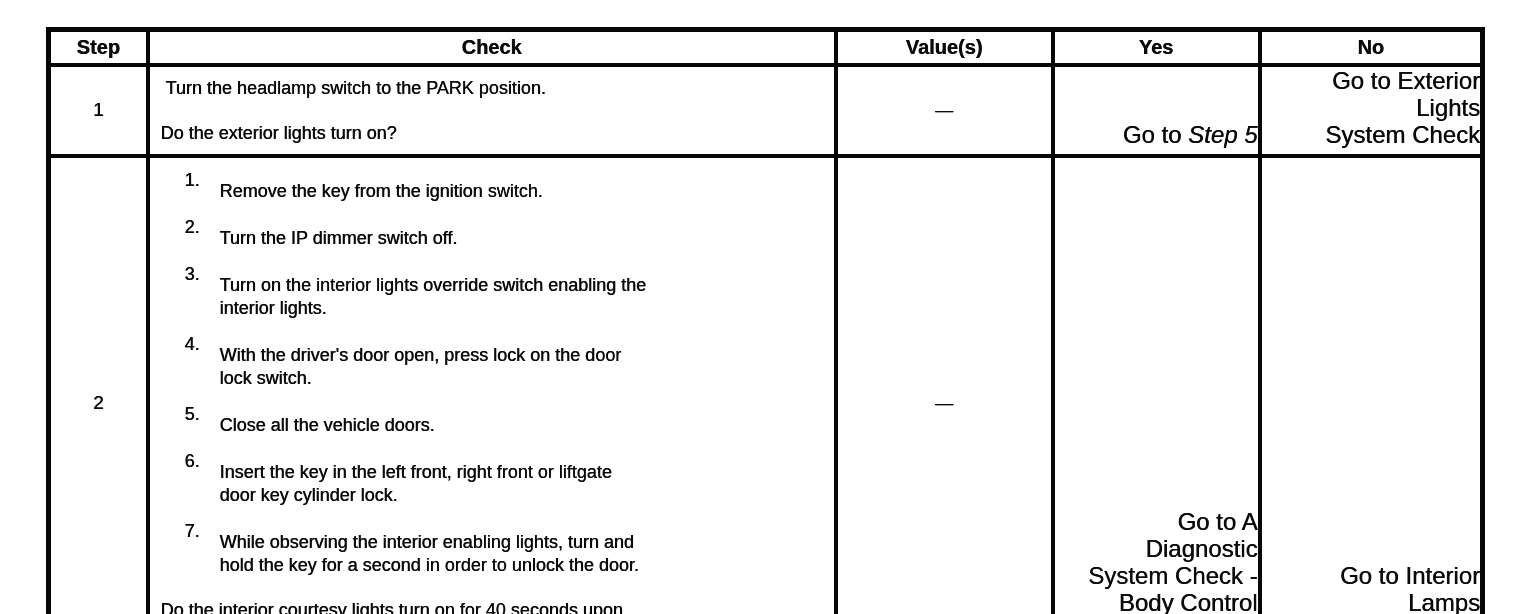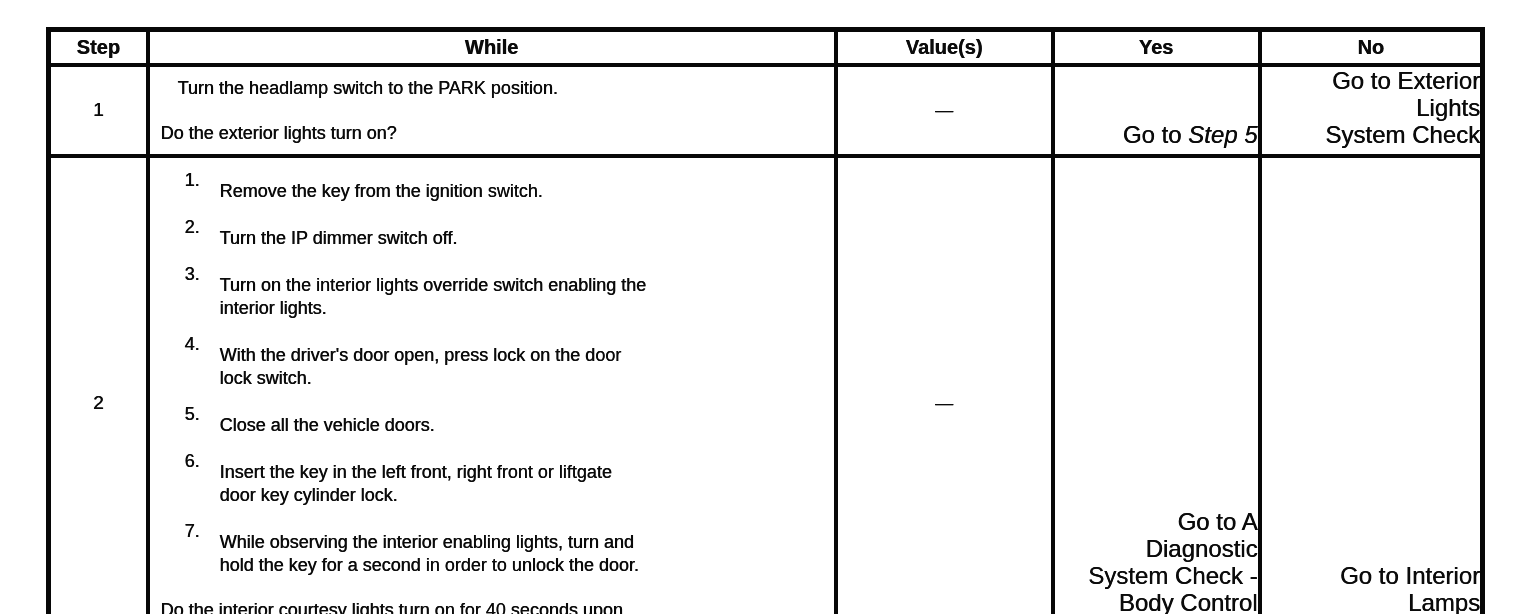--- a/index.html
+++ b/index.html
@@ -43,21 +43,21 @@
     text-align: center;
     vertical-align: middle;
     font-size: 19px;
   }
   td.action-cell {
     vertical-align: top;
     font-size: 18px;
     padding: 2px 8px 4px 8px;
   }
   .action-para {
-    margin: 7px 0 0 20px;
+    margin: 7px 0 0 8px;
     line-height: 24px;
     white-space: pre-line;
   }
   .action-question {
     margin: 22px 0 0 3px;
     line-height: 23px;
     white-space: pre-line;
   }
   ol.action-steps {
     list-style: none;
@@ -101,21 +101,21 @@
     <colgroup>
       <col style="width:99px">
       <col style="width:688px">
       <col style="width:217px">
       <col style="width:207px">
       <col style="width:223px">
     </colgroup>
     <thead>
       <tr>
         <th>Step</th>
-        <th>While</th>
+        <th>Check</th>
         <th>Value(s)</th>
         <th>Yes</th>
         <th>No</th>
       </tr>
     </thead>
     <tbody>
       <tr class="row-1">
         <td class="step-cell">1</td>
         <td class="action-cell">
           <p class="action-para">Turn the headlamp switch to the PARK position.</p>

